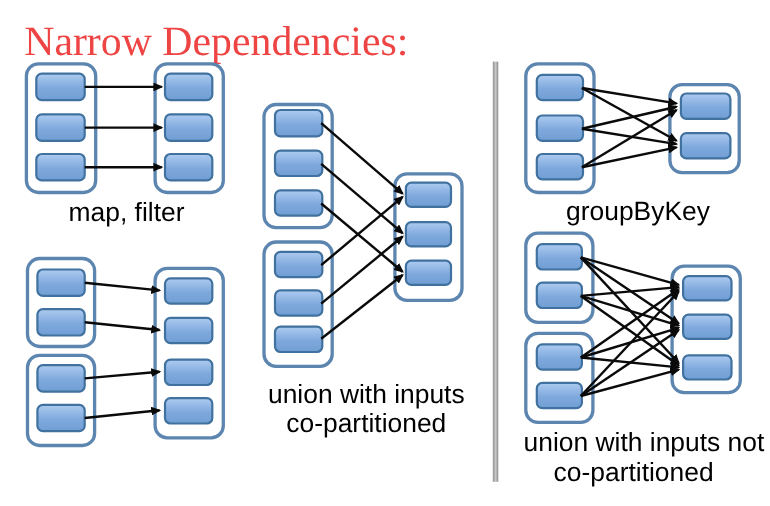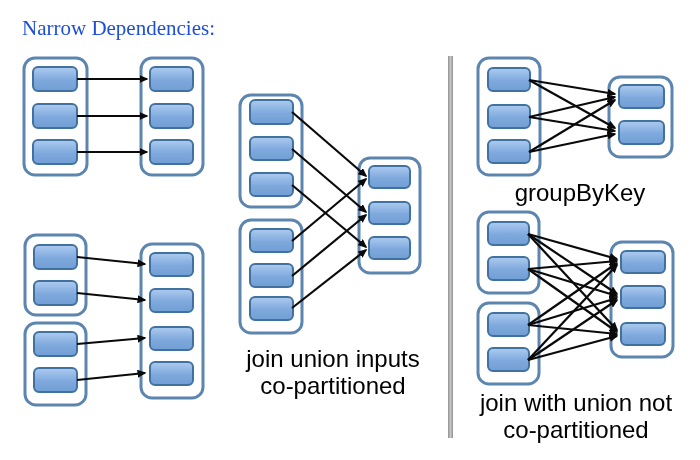--- a/index.html
+++ b/index.html
@@ -6,22 +6,22 @@
   .canvas{
     position:relative;
     width:700px;height:460px;
     background:#ffffff;
     font-family:"Liberation Sans", sans-serif;
     overflow:hidden;
   }
   .title{
     position:absolute;
     font-family:"Liberation Serif", serif;
-    font-size:21px;
-    color:#1d4ed8;
+    font-size:38px;
+    color:#ef4444;
     white-space:nowrap;
     letter-spacing:0px;
   }
   .diagram-label{
     position:absolute;
     font-family:"Liberation Sans", sans-serif;
     font-size:24px;
     color:#000;
     text-align:center;
     line-height:27px;
@@ -148,23 +148,24 @@
       <line class="dep" x1="528" y1="269" x2="617" y2="332" marker-end="url(#ah)"></line>
       <line class="dep" x1="528" y1="325" x2="617" y2="263" marker-end="url(#ah)"></line>
       <line class="dep" x1="528" y1="325" x2="617" y2="298" marker-end="url(#ah)"></line>
       <line class="dep" x1="528" y1="325" x2="617" y2="334" marker-end="url(#ah)"></line>
       <line class="dep" x1="528" y1="360" x2="617" y2="265" marker-end="url(#ah)"></line>
       <line class="dep" x1="528" y1="360" x2="617" y2="300" marker-end="url(#ah)"></line>
       <line class="dep" x1="528" y1="360" x2="617" y2="336" marker-end="url(#ah)"></line>
     </g>
   </svg>
 
+  <div class="diagram-label" style="left:15px;top:180px;width:200px;">map, filter</div>
   <div class="diagram-label" style="left:233px;top:345px;width:200px;">
-    <span>join union inputs</span>
+    <span>union with inputs</span>
     <span>co-partitioned</span>
   </div>
   <div class="diagram-label" style="left:480px;top:179px;width:200px;">groupByKey</div>
   <div class="diagram-label" style="left:476px;top:389px;width:200px;">
-    <span>join with union not</span>
+    <span>union with inputs not</span>
     <span>co-partitioned</span>
   </div>
 
 </div>
 
 </body></html>

